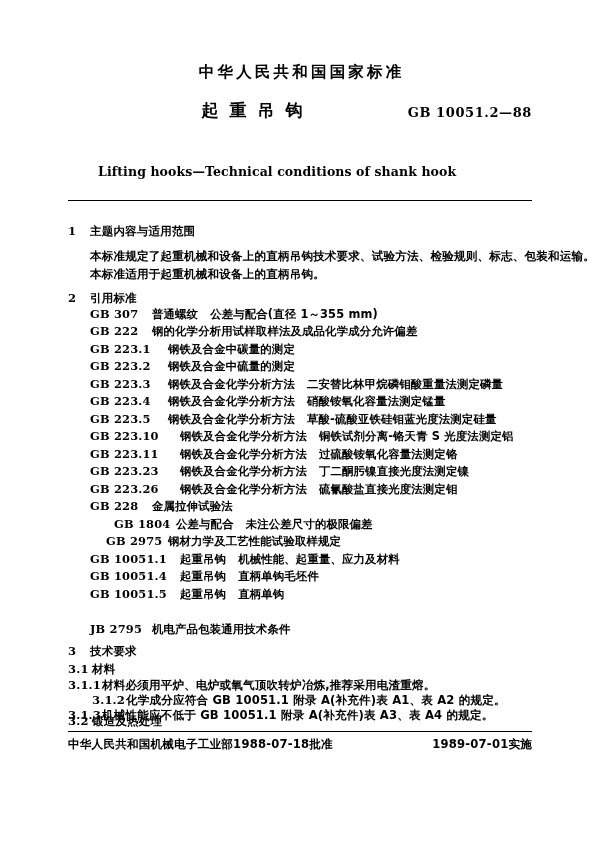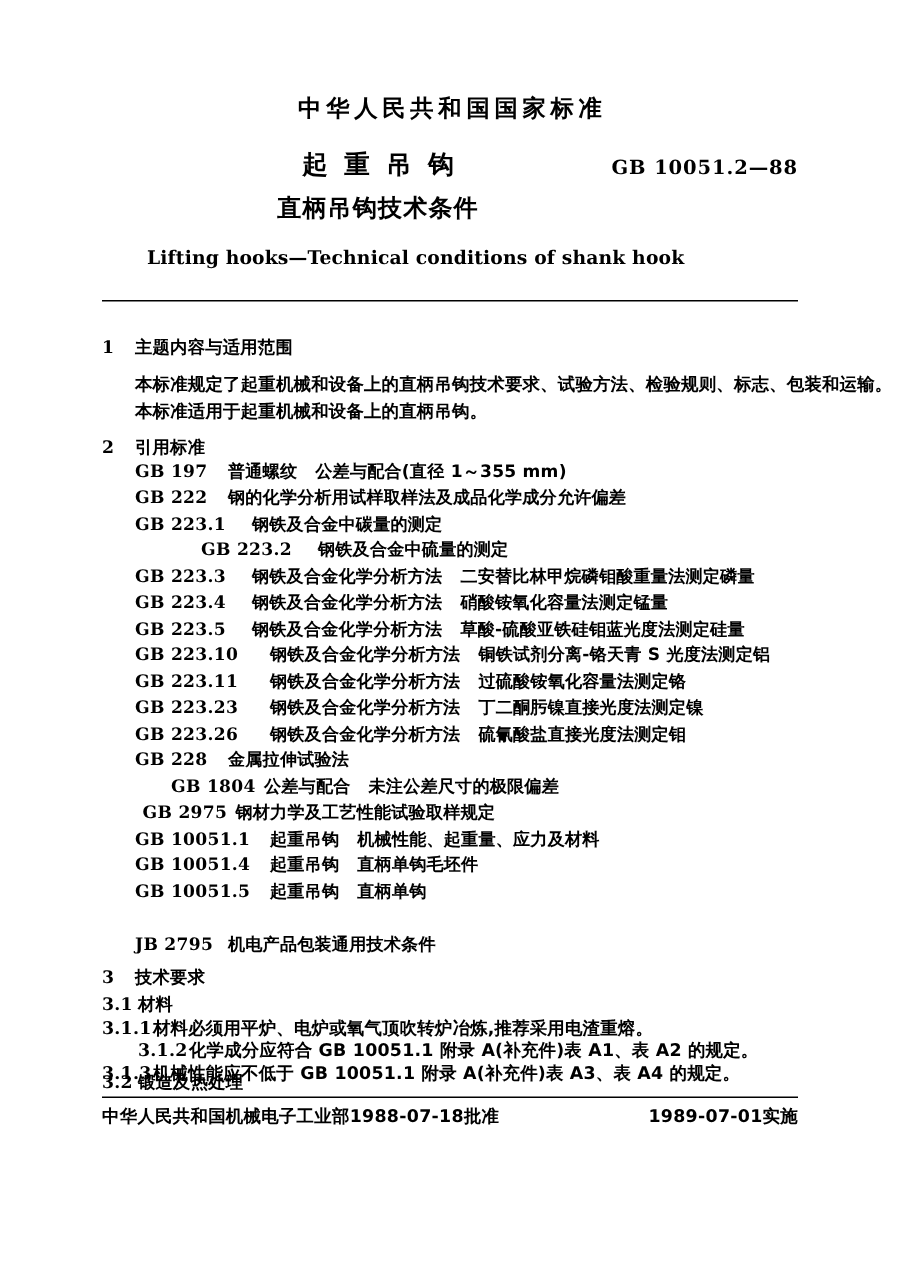--- a/index.html
+++ b/index.html
@@ -175,48 +175,47 @@
 </style>
 </head>
 <body>
 
 <div class="page">
 
   <div class="masthead">中华人民共和国国家标准</div>
 
   <div class="title-block">
     <div class="main-title">起重吊钩</div>
-    <div class="sub-title">直柄吊钩技术条件</div>
     <div class="std-no">GB 10051.2—88</div>
   </div>
 
   <div class="eng-title">Lifting hooks—Technical conditions of shank hook</div>
 
   <div class="rule-top"></div>
 
   <div class="clause-head" style="left:68px; top:224px;">
     <span class="clause-num">1</span><span>主题内容与适用范围</span>
   </div>
   <div class="para" style="left:90px; top:267px;">本标准适用于起重机械和设备上的直柄吊钩。</div>
   <div class="para" style="left:90px; top:249px;">本标准规定了起重机械和设备上的直柄吊钩技术要求、试验方法、检验规则、标志、包装和运输。</div>
 
   <div class="clause-head" style="left:68px; top:291px;">
     <span class="clause-num">2</span><span>引用标准</span>
   </div>
 
   <div class="ref-line" style="left:90px; top:307px;">
-    <span class="ref-code w-narrow">GB 197</span><span class="ref-name">普通螺纹</span><span>公差与配合(直径 1～355 mm)</span>
+    <span class="ref-code w-narrow">GB 307</span><span class="ref-name">普通螺纹</span><span>公差与配合(直径 1～355 mm)</span>
   </div>
   <div class="ref-line" style="left:90px; top:324px;">
     <span class="ref-code w-narrow">GB 222</span><span class="ref-name">钢的化学分析用试样取样法及成品化学成分允许偏差</span><span></span>
   </div>
   <div class="ref-line" style="left:90px; top:342px;">
     <span class="ref-code w-mid">GB 223.1</span><span class="ref-name">钢铁及合金中碳量的测定</span><span></span>
   </div>
-  <div class="ref-line" style="left:90px; top:359px;margin-left:44px;">
+  <div class="ref-line" style="left:90px; top:359px;">
     <span class="ref-code w-mid">GB 223.2</span><span class="ref-name">钢铁及合金中硫量的测定</span><span></span>
   </div>
   <div class="ref-line" style="left:90px; top:377px;">
     <span class="ref-code w-mid">GB 223.3</span><span class="ref-name">钢铁及合金化学分析方法</span><span>二安替比林甲烷磷钼酸重量法测定磷量</span>
   </div>
   <div class="ref-line" style="left:90px; top:394px;">
     <span class="ref-code w-mid">GB 223.4</span><span class="ref-name">钢铁及合金化学分析方法</span><span>硝酸铵氧化容量法测定锰量</span>
   </div>
   <div class="ref-line" style="left:90px; top:412px;">
     <span class="ref-code w-mid">GB 223.5</span><span class="ref-name">钢铁及合金化学分析方法</span><span>草酸-硫酸亚铁硅钼蓝光度法测定硅量</span>
@@ -232,21 +231,21 @@
   </div>
   <div class="ref-line" style="left:90px; top:482px;">
     <span class="ref-code w-wide">GB 223.26</span><span class="ref-name">钢铁及合金化学分析方法</span><span>硫氰酸盐直接光度法测定钼</span>
   </div>
   <div class="ref-line" style="left:90px; top:499px;">
     <span class="ref-code w-narrow">GB 228</span><span class="ref-name">金属拉伸试验法</span><span></span>
   </div>
   <div class="ref-line" style="left:90px; top:517px;margin-left:24px;">
     <span class="ref-code w-narrow">GB 1804</span><span class="ref-name">公差与配合</span><span>未注公差尺寸的极限偏差</span>
   </div>
-  <div class="ref-line" style="left:95px; top:534px;">
+  <div class="ref-line" style="left:106px; top:534px;">
     <span class="ref-code w-narrow">GB 2975</span><span class="ref-name">钢材力学及工艺性能试验取样规定</span><span></span>
   </div>
   <div class="ref-line" style="left:90px; top:552px;">
     <span class="ref-code w-wide">GB 10051.1</span><span class="ref-name">起重吊钩</span><span>机械性能、起重量、应力及材料</span>
   </div>
   <div class="ref-line" style="left:90px; top:569px;">
     <span class="ref-code w-wide">GB 10051.4</span><span class="ref-name">起重吊钩</span><span>直柄单钩毛坯件</span>
   </div>
   <div class="ref-line" style="left:90px; top:587px;">
     <span class="ref-code w-wide">GB 10051.5</span><span class="ref-name">起重吊钩</span><span>直柄单钩</span>

